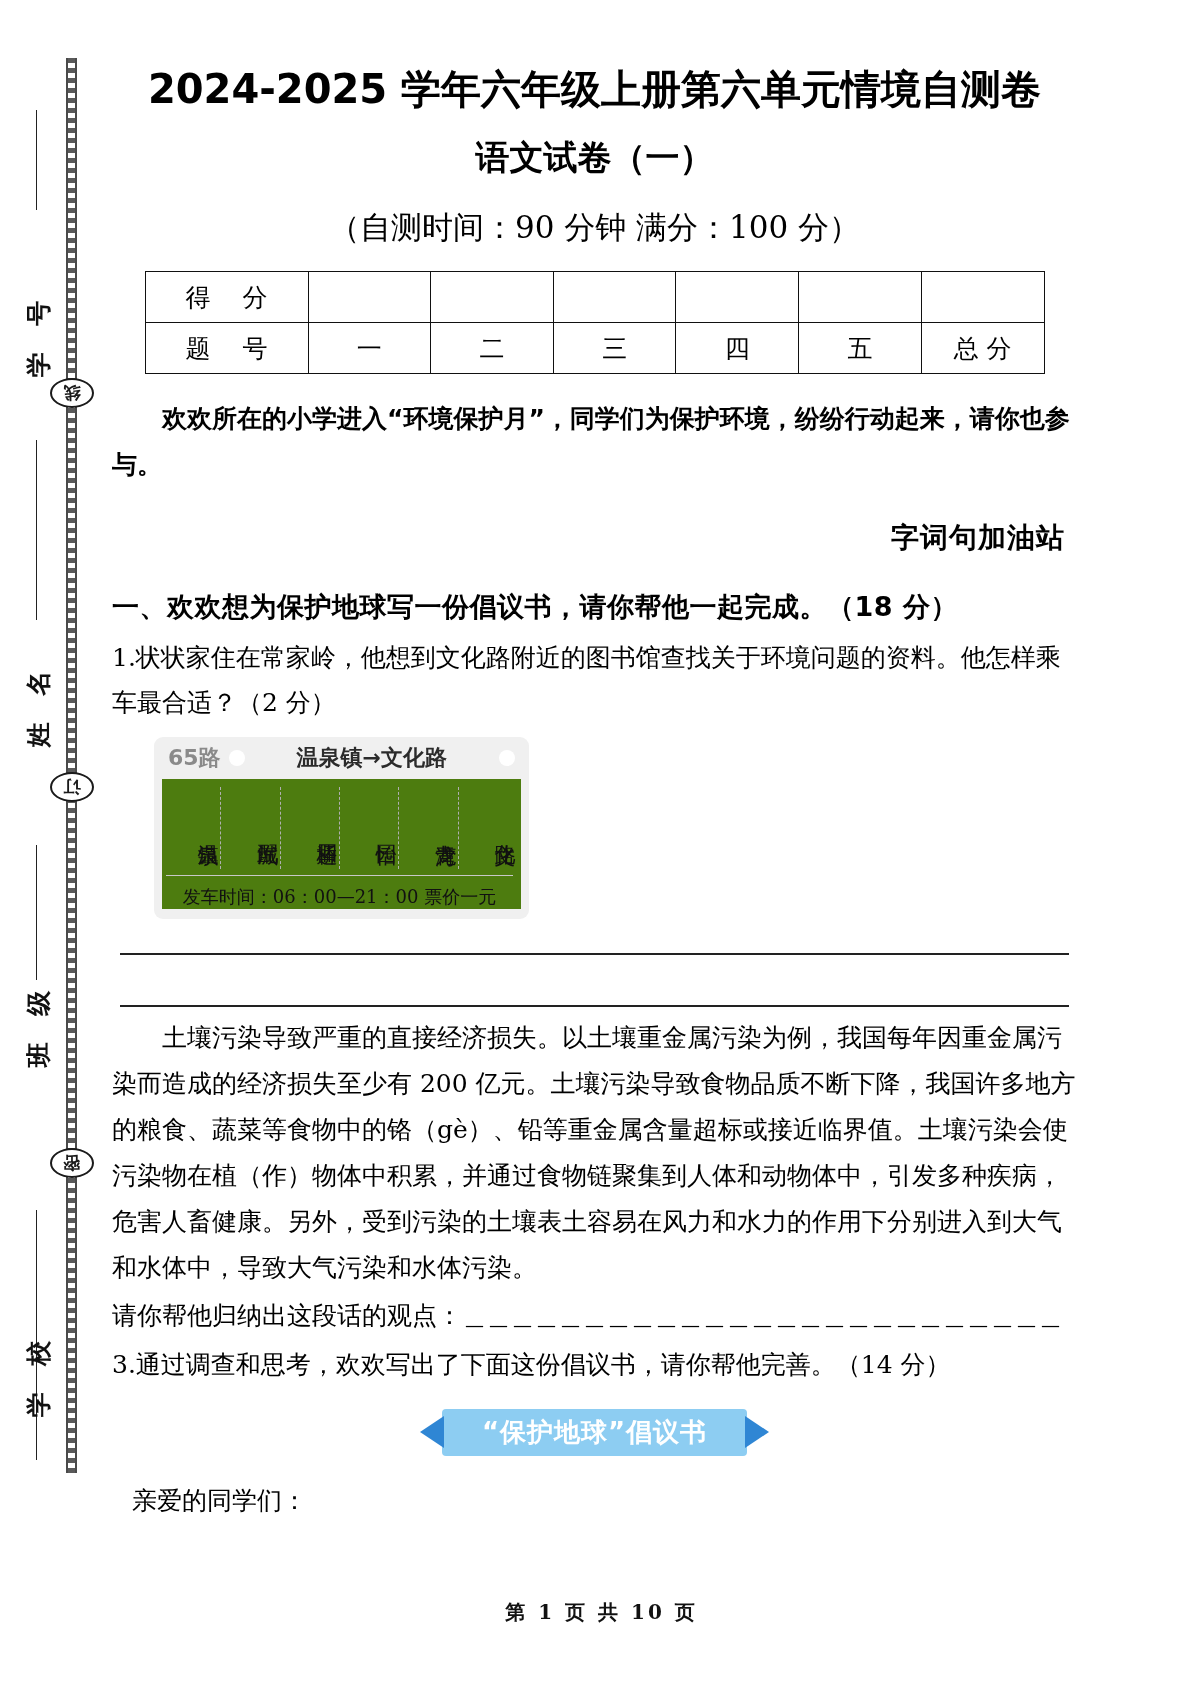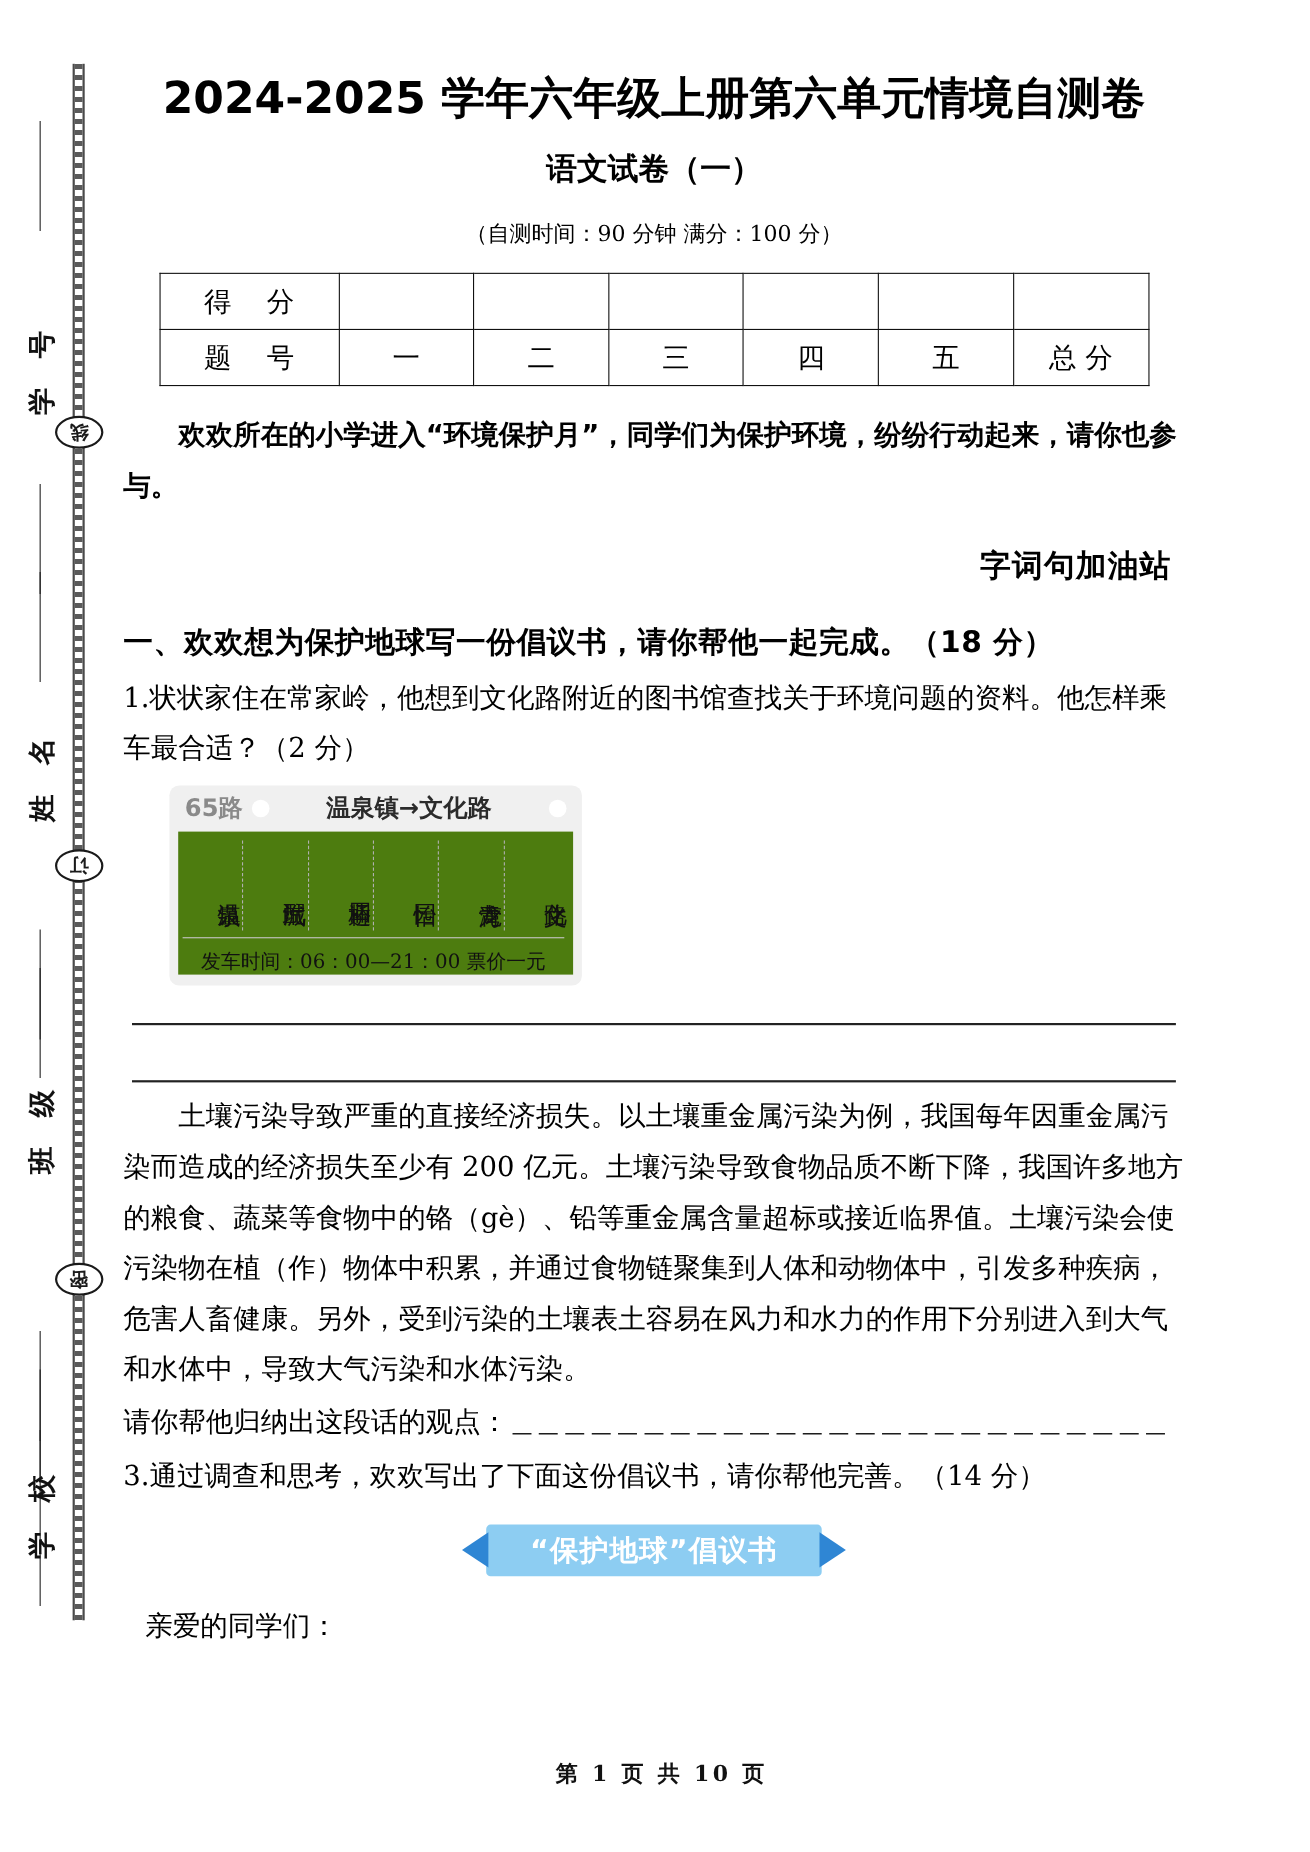--- a/index.html
+++ b/index.html
@@ -116,28 +116,28 @@
     letter-spacing: 0px;
     margin: 0;
     padding-top: 62px;
     white-space: nowrap;
     color: #000;
   }
   .doc-subtitle {
     text-align: center;
     font-family: "DejaVu Sans", "Liberation Sans", sans-serif;
     font-weight: 700;
-    font-size: 28px;
+    font-size: 34px;
     margin: 0;
     padding-top: 18px;
     color: #000;
   }
   .exam-meta {
     text-align: center;
-    font-size: 20px;
+    font-size: 31px;
     margin: 0;
     padding-top: 26px;
     color: #000;
   }
 
   
   .score-table {
     border-collapse: collapse;
     margin: 22px auto 0 auto;
     width: 900px;

